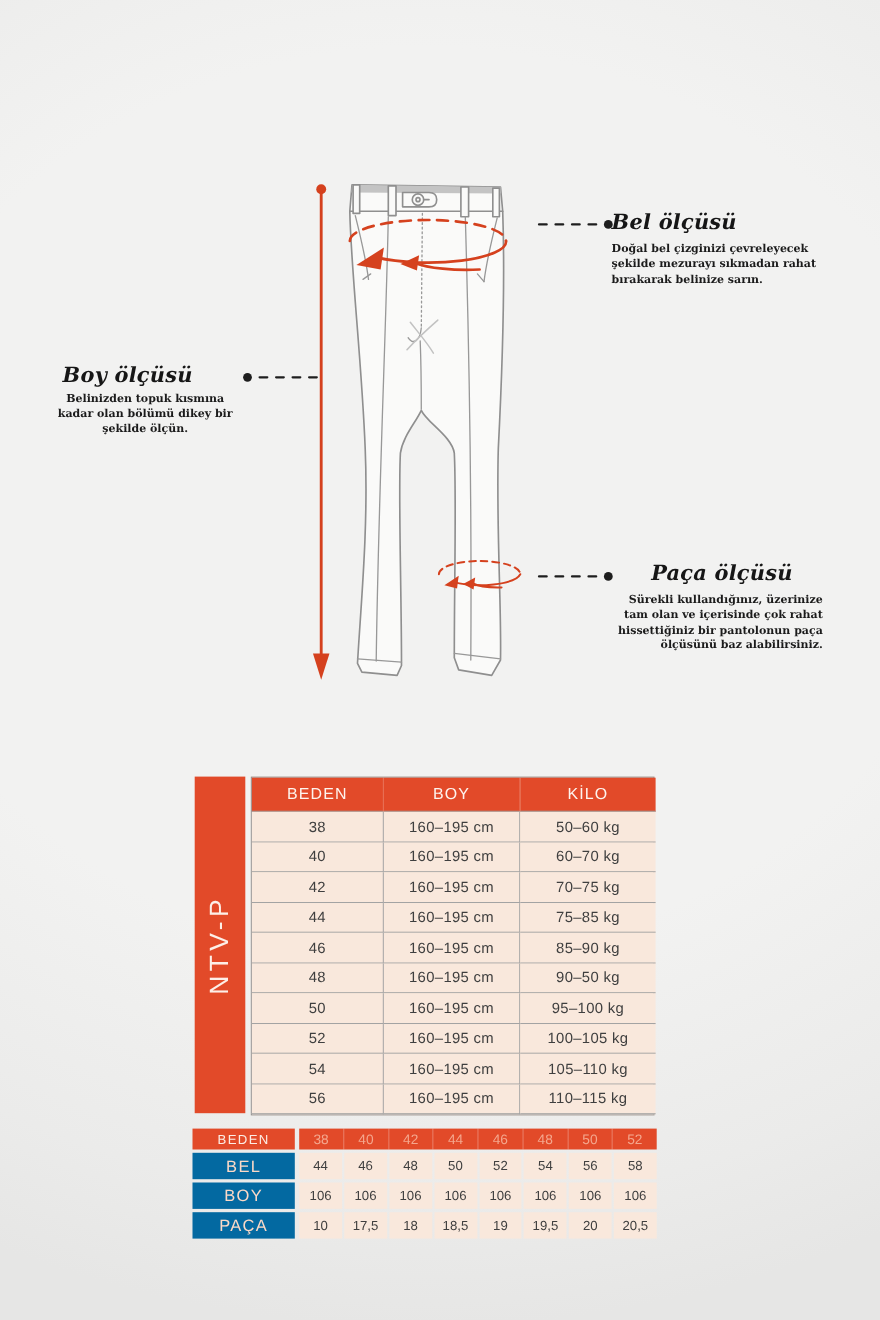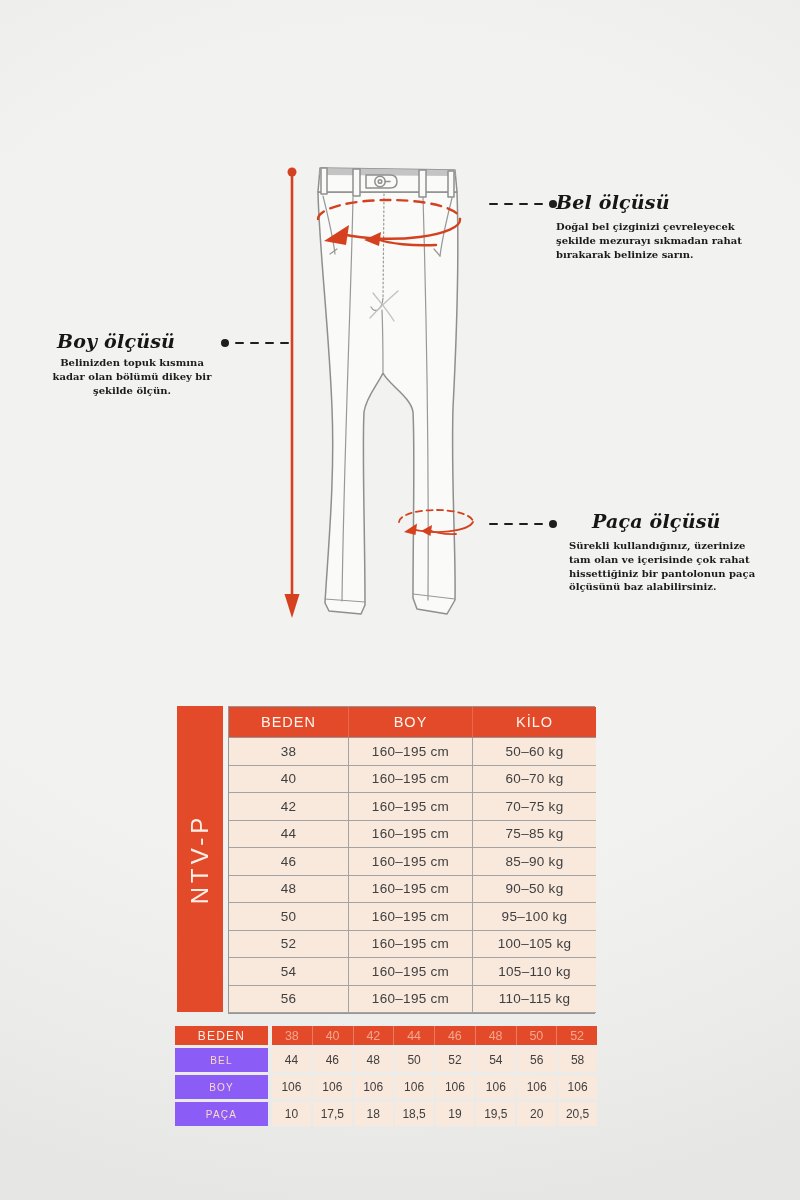--- a/index.html
+++ b/index.html
@@ -49,22 +49,22 @@
     display:flex;align-items:center;justify-content:center;
   }
   .code-text{
     transform:rotate(-90deg);color:#FDEFE8;font-size:24px;letter-spacing:4px;
     white-space:nowrap;font-family:"Liberation Sans",sans-serif;
   }
 
   
   .t2-labels{left:175px;top:1026px;width:93px;display:flex;flex-direction:column;gap:3px;}
   .t2-label{
-    height:24px;background:#8b5cf6;color:#FBD9C7;display:flex;align-items:center;justify-content:center;
-    font-size:10px;letter-spacing:1.2px;
+    height:24px;background:#0369a1;color:#FBD9C7;display:flex;align-items:center;justify-content:center;
+    font-size:15px;letter-spacing:1.2px;
   }
   .t2-label.first{height:19px;background:#E24A29;color:#FCEDE5;font-size:12px;}
   .t2-head{
     left:272px;top:1026px;width:325px;height:19px;background:#E24A29;display:flex;
   }
   .t2-head .hcell{
     flex:1;display:flex;align-items:center;justify-content:center;
     color:#F4A78E;font-size:12.5px;border-left:1px solid rgba(255,255,255,.28);box-sizing:border-box;
   }
   .t2-head .hcell:first-child{border-left:none;}
@@ -175,21 +175,21 @@
 <div class="abs ann-desc" style="left:46px;top:356px;width:172px;text-align:center;">Belinizden topuk kısmına kadar olan bölümü dikey bir şekilde ölçün.</div>
 
 <div class="abs dash-row" style="left:489px;top:520px;">
   <span class="dash"></span>
   <span class="dash"></span>
   <span class="dash"></span>
   <span class="dash"></span>
   <span class="conn-dot"></span>
 </div>
 <div class="abs ann-title" style="left:556px;top:510px;margin-left:36px;">Paça ölçüsü</div>
-<div class="abs ann-desc" style="left:569px;top:539px;width:192px;">Sürekli kullandığınız, üzerinize tam olan ve içerisinde çok rahat hissettiğiniz bir pantolonun paça ölçüsünü baz alabilirsiniz.</div>
+<div class="abs ann-desc" style="left:556px;top:539px;width:192px;text-align:right;">Sürekli kullandığınız, üzerinize tam olan ve içerisinde çok rahat hissettiğiniz bir pantolonun paça ölçüsünü baz alabilirsiniz.</div>
 
 <div class="abs code-bar">
   <span class="code-text">NTV-P</span>
 </div>
 
 <div class="abs t1">
   <div class="t1c t1h">BEDEN</div>
   <div class="t1c t1h">BOY</div>
   <div class="t1c t1h">KİLO</div>
 

